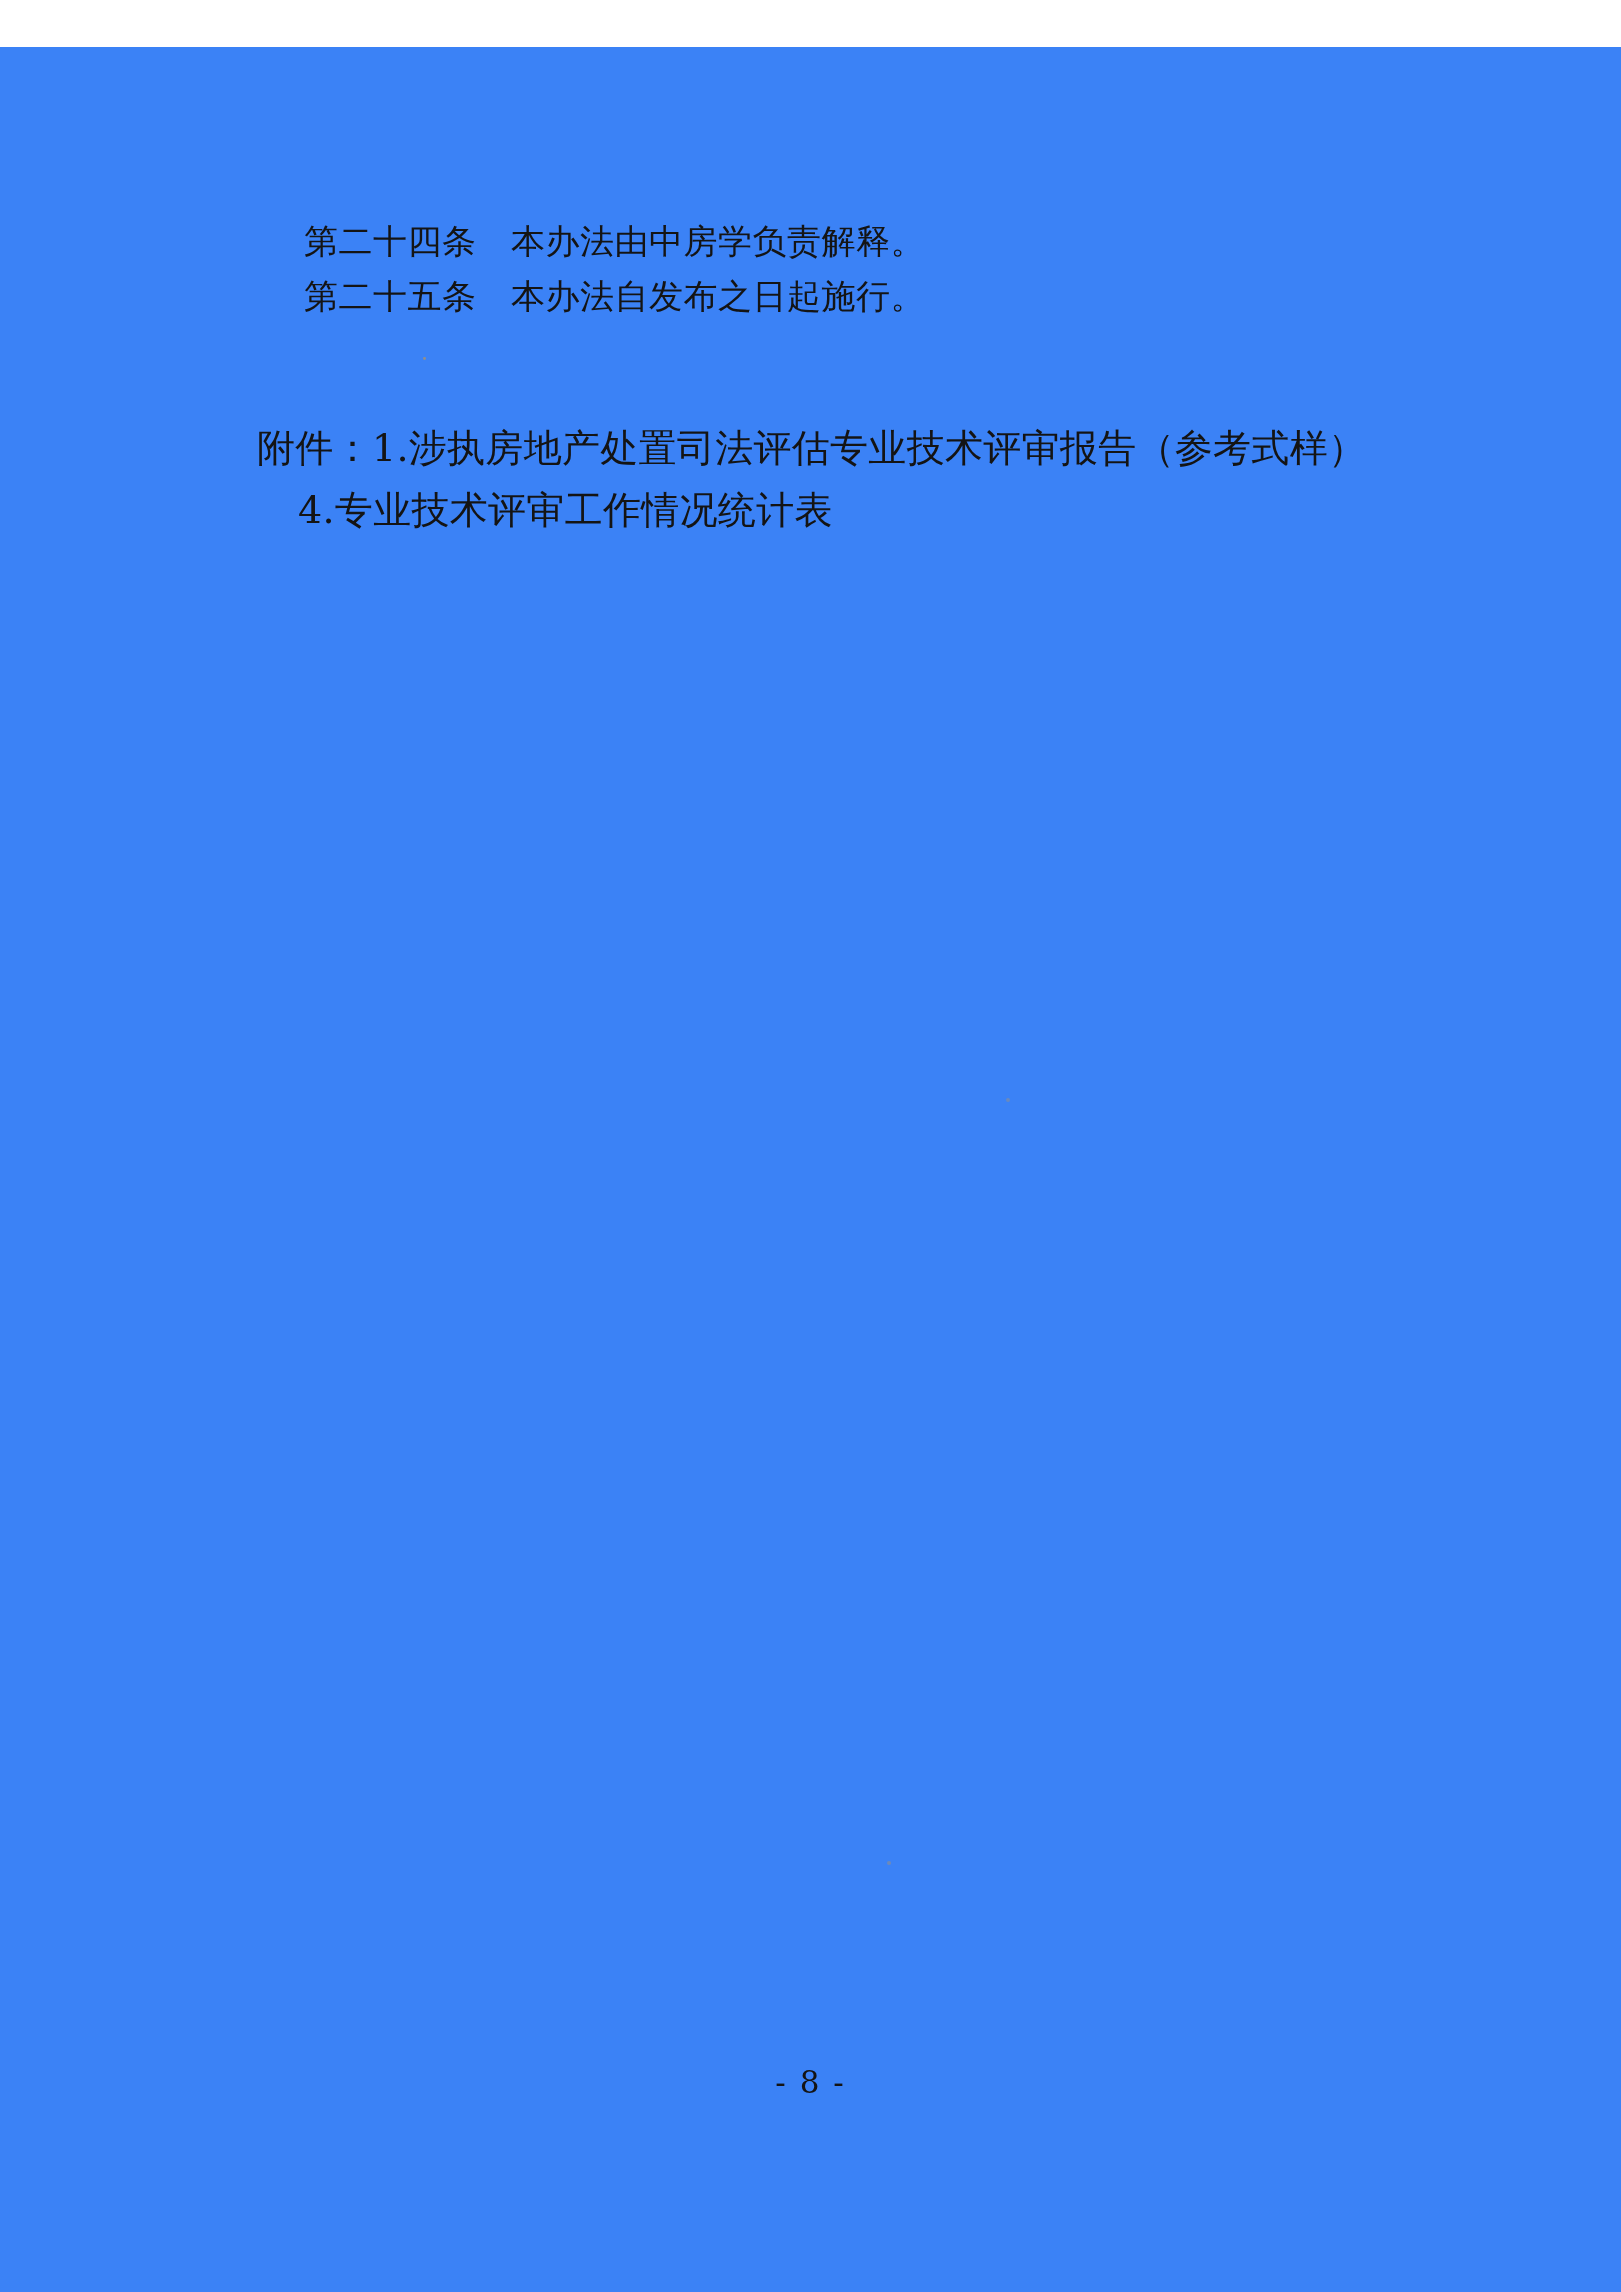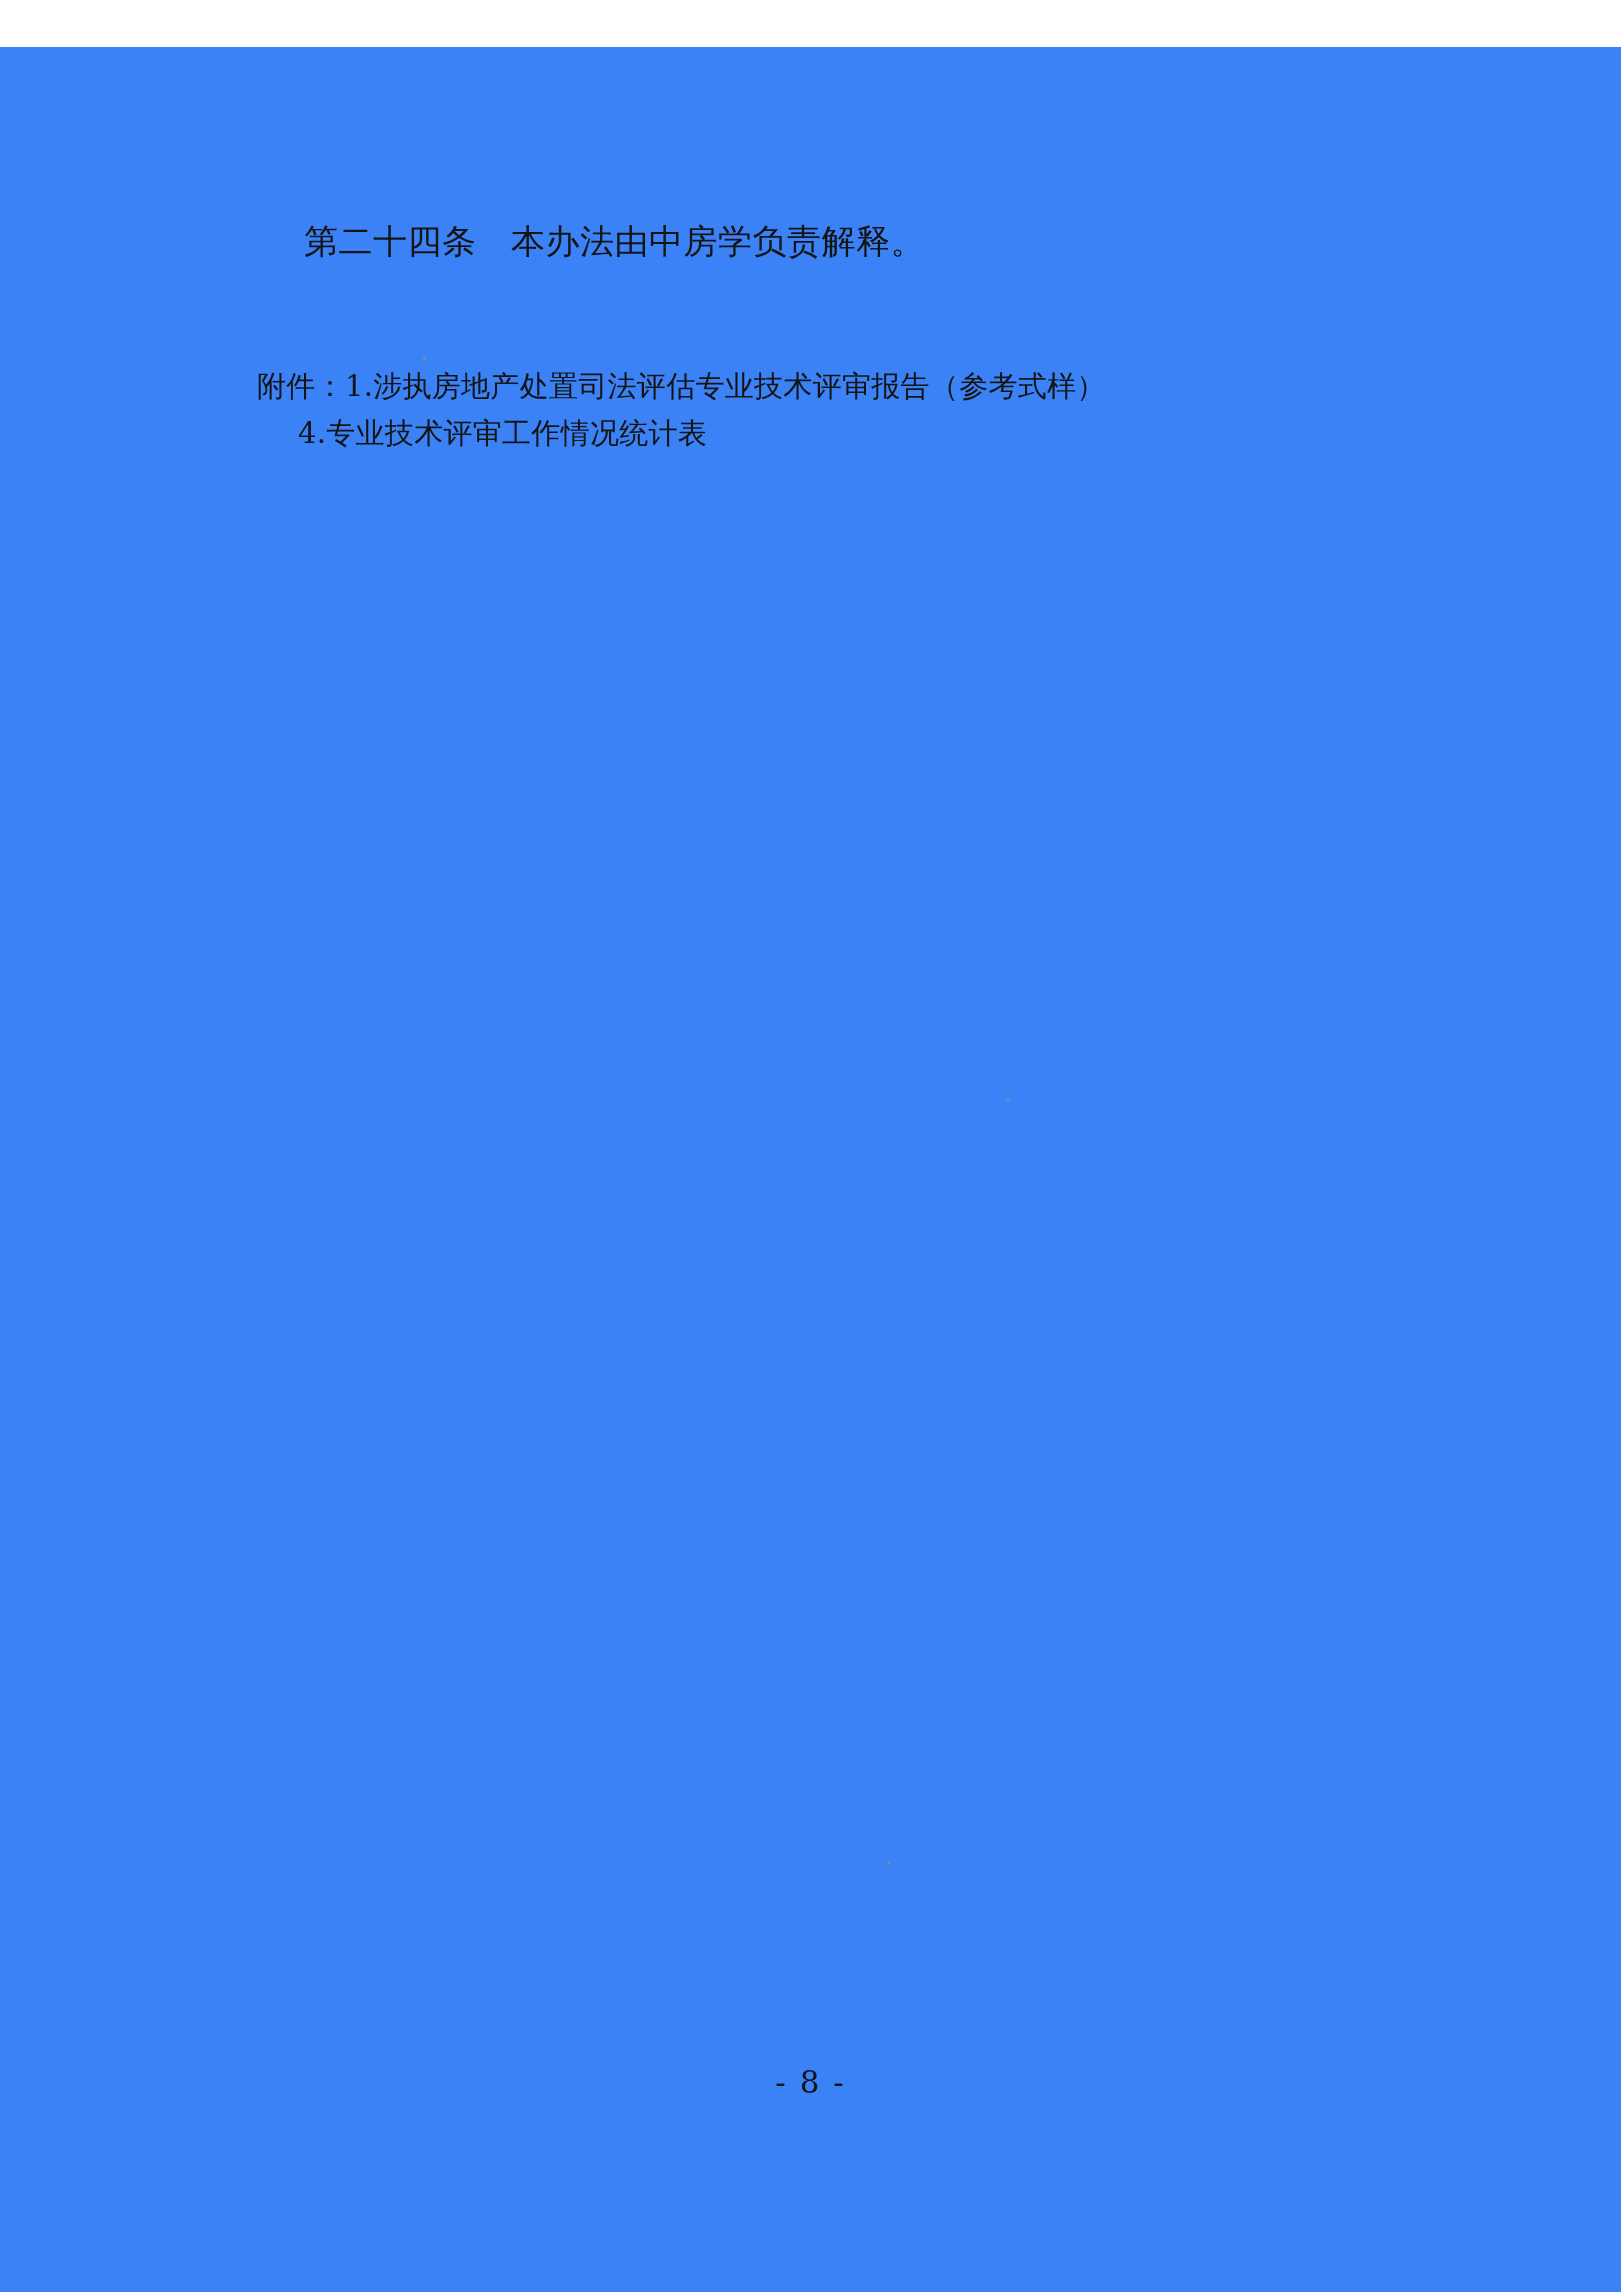--- a/index.html
+++ b/index.html
@@ -27,21 +27,21 @@
     font-size: 34px;
     line-height: 1.62;
     letter-spacing: 0.5px;
     white-space: pre;
     margin-left: 47px;
   }
   .attachment-block {
     margin-top: 94px;
   }
   .attachment-line {
-    font-size: 29px;
+    font-size: 38px;
     line-height: 1.62;
     letter-spacing: 0.3px;
     white-space: pre;
   }
   .attachment-line.first {
     margin-left: 0;
   }
   .attachment-line.sub {
     margin-left: 41px;
   }
@@ -66,20 +66,21 @@
 </style>
 </head>
 <body>
 
 <div class="page">
 
   <div class="content">
 
     <div class="article-line">第二十四条　本办法由中房学负责解释。</div>
 
+    <div class="article-line">第二十五条　本办法自发布之日起施行。</div>
 
     <div class="attachment-block">
       <div class="attachment-line first">附件：1.涉执房地产处置司法评估专业技术评审报告（参考式样）</div>
       <div class="attachment-line sub">4.专业技术评审工作情况统计表</div>
     </div>
 
   </div>
 
   <span class="speck sp1"></span>
   <span class="speck sp2"></span>

